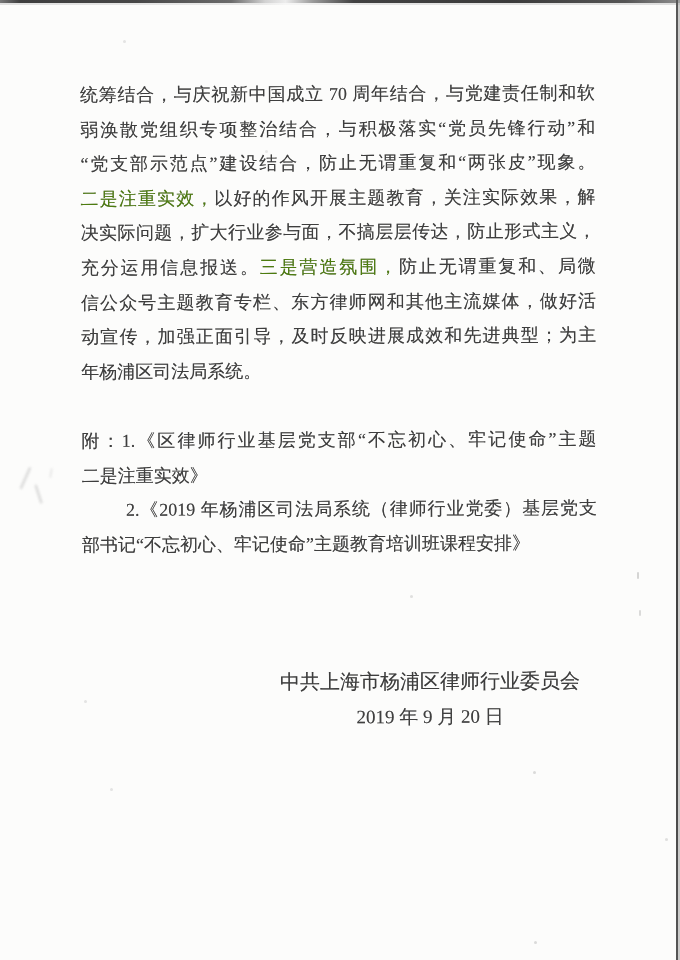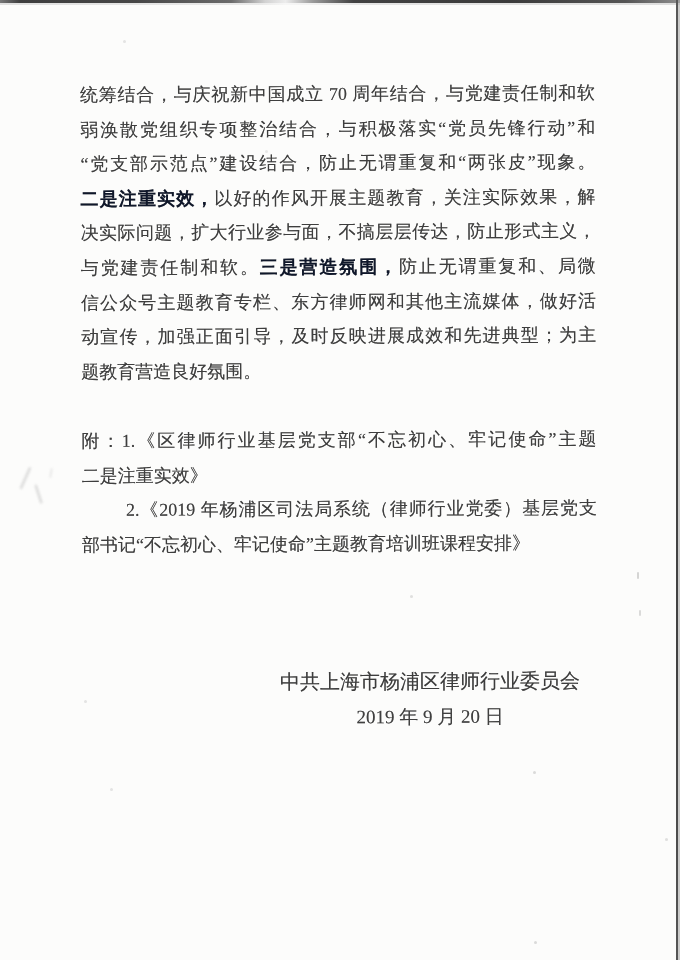--- a/index.html
+++ b/index.html
@@ -64,22 +64,22 @@
     text-shadow: 0 0 0.5px rgba(70,70,70,.55);
     white-space: normal;
   }
   .line.j {
     text-align: justify;
     text-align-last: justify;
     text-justify: inter-character;
   }
   .line.blank { visibility: hidden; }
   .line .bold {
-    font-weight: 700;
-    color: #0f172a;
+    font-weight: 400;
+    color: #4d7c0f;
   }
   
   .signature {
     position: absolute;
     left: 255px;
     top: 664px;
     width: 350px;
     text-align: center;
     transform: rotate(-0.25deg);
   }
@@ -134,24 +134,24 @@
   <div class="edge-top-soft"></div>
   <div class="edge-right"></div>
   <div class="edge-right-outer"></div>
 
   <div class="content" id="body-lines">
       <div class="line j"><span>统筹结合，与庆祝新中国成立 70 周年结合，与党建责任制和软</span></div>
       <div class="line j"><span>弱涣散党组织专项整治结合，与积极落实“党员先锋行动”和</span></div>
       <div class="line j"><span>“党支部示范点”建设结合，防止无谓重复和“两张皮”现象。</span></div>
       <div class="line j"><span class="bold">二是注重实效，</span><span>以好的作风开展主题教育，关注实际效果，解</span></div>
       <div class="line j"><span>决实际问题，扩大行业参与面，不搞层层传达，防止形式主义，</span></div>
-      <div class="line j"><span>与党建责任制和软。</span><span class="bold">三是营造氛围，</span><span>防止无谓重复和、局微</span></div>
+      <div class="line j"><span>充分运用信息报送。</span><span class="bold">三是营造氛围，</span><span>防止无谓重复和、局微</span></div>
       <div class="line j"><span>信公众号主题教育专栏、东方律师网和其他主流媒体，做好活</span></div>
       <div class="line j"><span>动宣传，加强正面引导，及时反映进展成效和先进典型；为主</span></div>
-      <div class="line"><span>题教育营造良好氛围。</span></div>
+      <div class="line"><span>年杨浦区司法局系统。</span></div>
       <div class="line blank">&nbsp;</div>
       <div class="line j"><span>附：1.《区律师行业基层党支部“不忘初心、牢记使命”主题</span></div>
       <div class="line"><span>二是注重实效》</span></div>
       <div class="line j" style="padding-left: 44px;"><span>2.《2019 年杨浦区司法局系统（律师行业党委）基层党支</span></div>
       <div class="line"><span>部书记“不忘初心、牢记使命”主题教育培训班课程安排》</span></div>
     </div>
 
   <div class="signature">
     <div class="sig-org">中共上海市杨浦区律师行业委员会</div>
     <div class="sig-date">2019 年 9 月 20 日</div>

